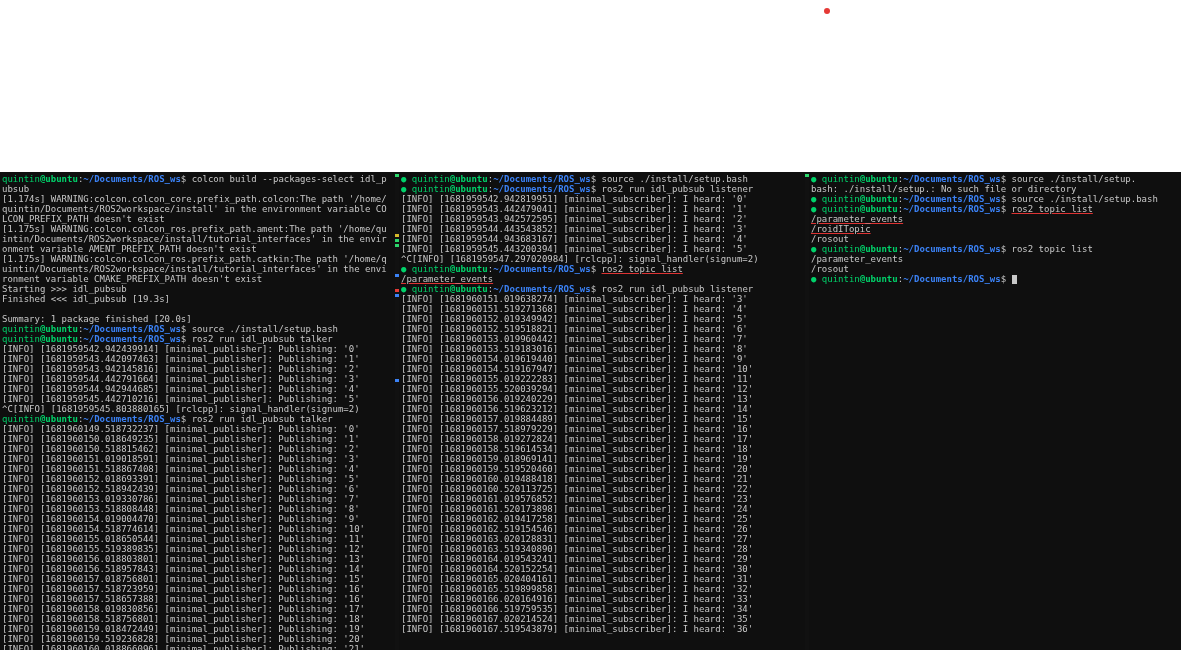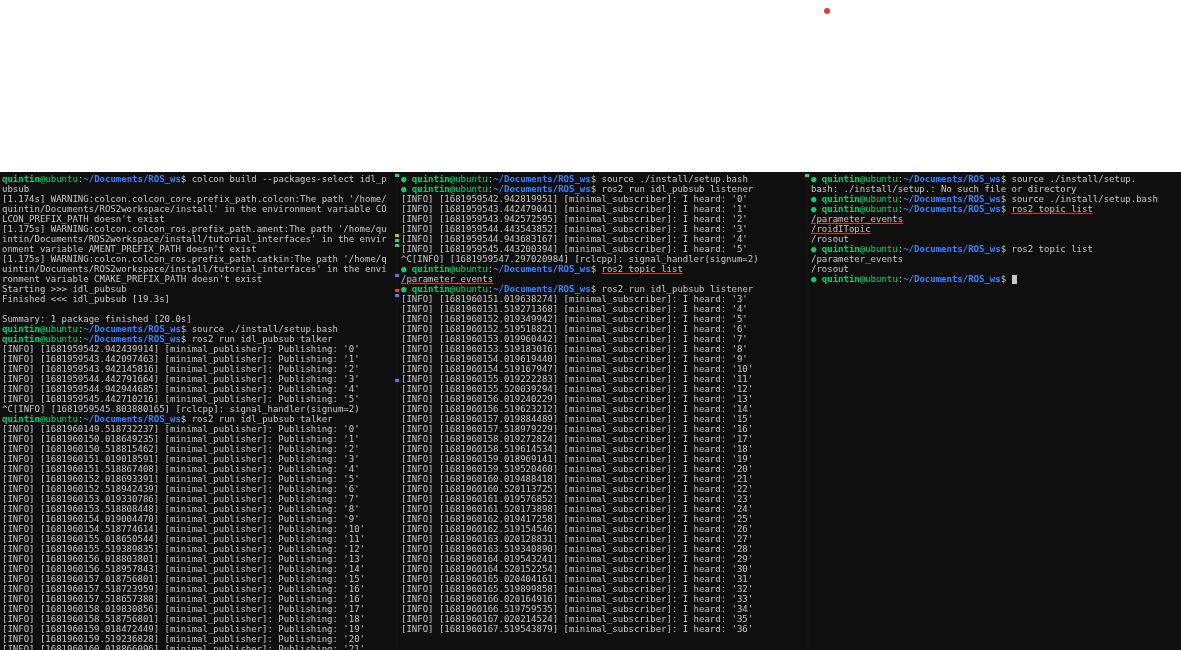--- a/index.html
+++ b/index.html
@@ -10,22 +10,22 @@
   .pane1{width:395px;flex:0 0 395px}
   .pane2{width:406px;flex:0 0 406px}
   .pane3{flex:1}
   .gutter{width:4px;flex:0 0 4px;background:#111}
   .tick{display:block;width:4px;height:3px;margin-top:2px}
   .tick.g{background:#2bd66a}
   .tick.y{background:#d6b92b}
   .tick.b{background:#3b82f6}
   .tick.r{background:#e53935}
   .content{padding:2px 4px 2px 2px;white-space:pre-wrap;word-break:break-all}
-  .prompt .user{color:#00d26a;font-weight:bold}
-  .prompt .host{color:#00d26a;font-weight:normal}
+  .prompt .user{color:#00d26a;font-weight:normal}
+  .prompt .host{color:#00d26a;font-weight:bold}
   .prompt .path{color:#3b82f6;font-weight:bold}
   .prompt .dollar{color:#c8c8c8}
   .cmd{color:#c8c8c8}
   .bullet{color:#00d26a}
   .underline-red{text-decoration:underline;text-decoration-color:#d33;text-decoration-thickness:1px}
   .cursor{display:inline-block;width:5px;height:9px;background:#c8c8c8;vertical-align:text-bottom}
   .dim{color:#c8c8c8}
 </style>
 </head>
 <body>

